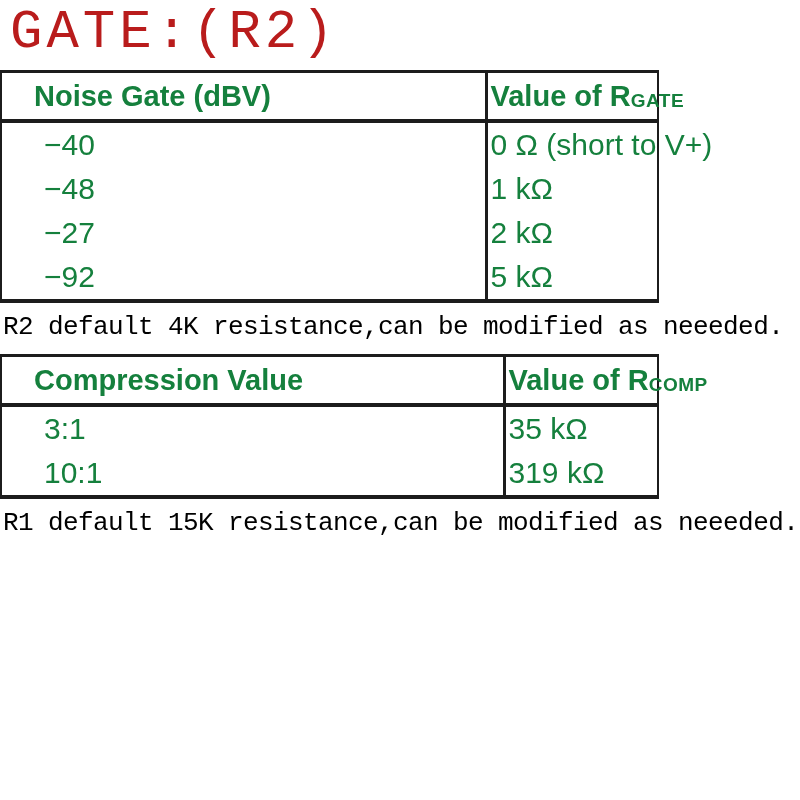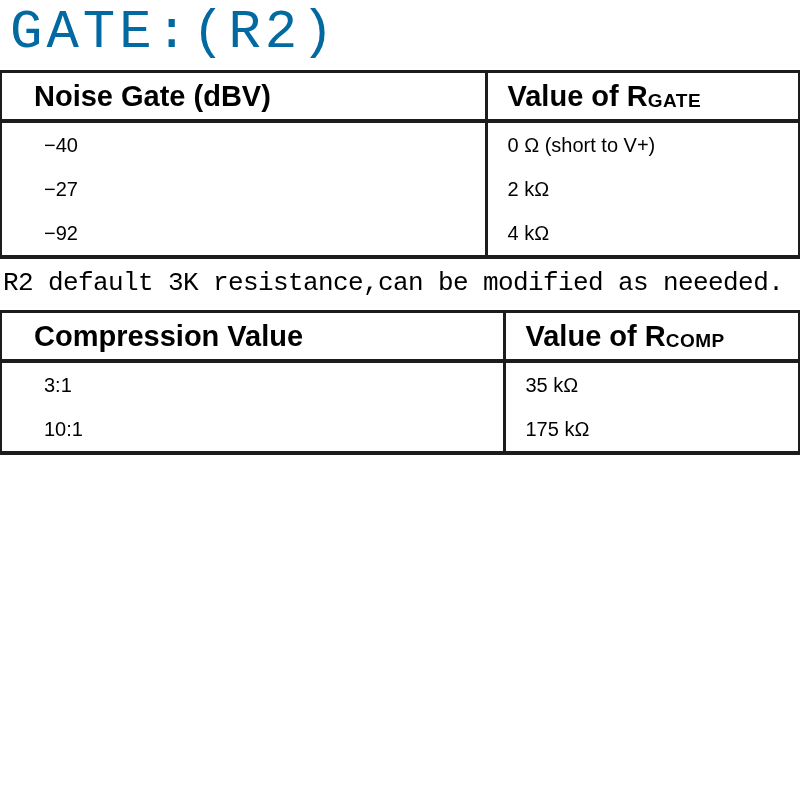--- a/index.html
+++ b/index.html
@@ -4,60 +4,60 @@
 <style>
   html,body{margin:0;padding:0;background:#ffffff;}
   .page{width:800px;height:800px;background:#ffffff;overflow:hidden;color:#000;}
 
   .heading{
     font-family:"Liberation Mono", monospace;
     font-weight:normal;
     font-size:54px;
     line-height:54px;
     letter-spacing:4px;
-    color:#0369a1;
+    color:#b91c1c;
     margin:6px 4px 0 10px;
     white-space:nowrap;
   }
 
   table.datatable{
-    width:800px;
+    width:659px;
     border-collapse:collapse;
     table-layout:fixed;
     font-family:"Liberation Sans", sans-serif;
-    color:#000000;
+    color:#15803d;
     border-top:3px solid #1c1c1c;
     border-bottom:4px solid #1c1c1c;
     border-left:2px solid #1c1c1c;
     border-right:2px solid #1c1c1c;
     margin-top:10px;
   }
   .t-gate col.c1{width:485px;}
   .t-comp col.c1{width:503px;}
 
   .datatable th{
     text-align:left;
     font-size:29px;
     font-weight:bold;
     height:46px;
     padding:0 0 0 32px;
     border-bottom:4px solid #1c1c1c;
     white-space:nowrap;
   }
   .datatable td{
     text-align:left;
-    font-size:20px;
+    font-size:30px;
     height:44px;
     padding:0 0 0 42px;
     vertical-align:middle;
     white-space:nowrap;
   }
   .datatable th.c2h, .datatable td.c2d{
     border-left:3px solid #1c1c1c;
-    padding-left:20px;
+    padding-left:3px;
     margin-left:16px;
   }
   .subsc{
     font-size:19px;
     letter-spacing:0.5px;
     position:relative;
     top:1px;
   }
 
   .note{
@@ -90,31 +90,35 @@
           <th class="c1h">Noise Gate (dBV)</th>
           <th class="c2h"><span>Value of R</span><span class="subsc">GATE</span></th>
         </tr>
       </thead>
       <tbody>
         <tr>
           <td class="c1d">−40</td>
           <td class="c2d">0 Ω (short to V+)</td>
         </tr>
         <tr>
+          <td class="c1d">−48</td>
+          <td class="c2d">1 kΩ</td>
+        </tr>
+        <tr>
           <td class="c1d">−27</td>
           <td class="c2d">2 kΩ</td>
         </tr>
         <tr>
           <td class="c1d">−92</td>
-          <td class="c2d">4 kΩ</td>
+          <td class="c2d">5 kΩ</td>
         </tr>
       </tbody>
     </table>
 
-    <p class="note">R2 default 3K resistance,can be modified as neeeded.</p>
+    <p class="note">R2 default 4K resistance,can be modified as neeeded.</p>
   </section>
 
   <section class="sec sec-comp">
 
     <table class="datatable t-comp">
       <colgroup>
           <col class="c1">
           <col class="c2">
         </colgroup>
       <thead>
@@ -123,20 +127,21 @@
           <th class="c2h"><span>Value of R</span><span class="subsc">COMP</span></th>
         </tr>
       </thead>
       <tbody>
         <tr>
           <td class="c1d">3:1</td>
           <td class="c2d">35 kΩ</td>
         </tr>
         <tr>
           <td class="c1d">10:1</td>
-          <td class="c2d">175 kΩ</td>
+          <td class="c2d">319 kΩ</td>
         </tr>
       </tbody>
     </table>
 
+    <p class="note">R1 default 15K resistance,can be modified as neeeded.</p>
   </section>
 
 </div>
 
 </body></html>

